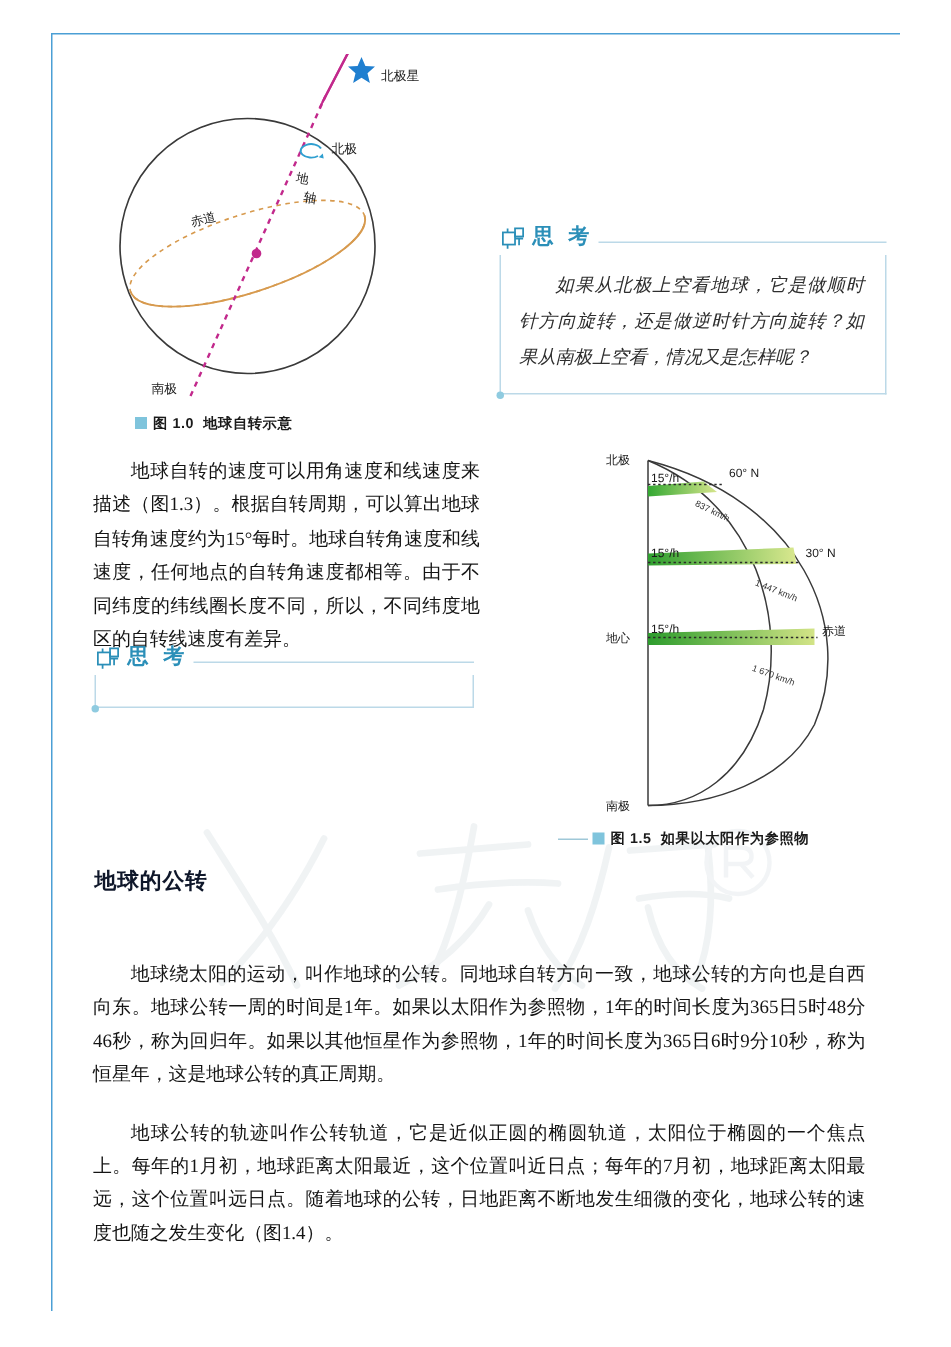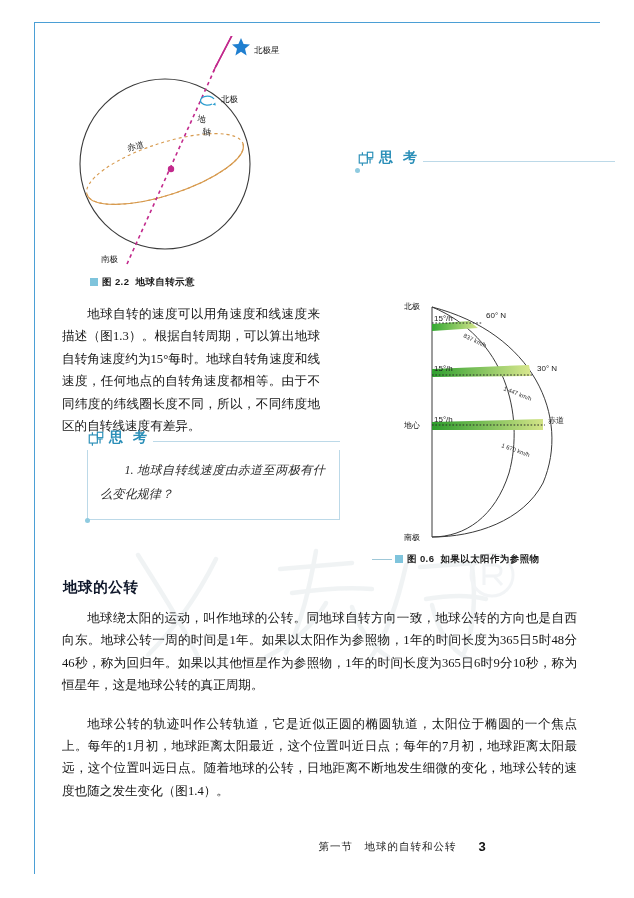--- a/index.html
+++ b/index.html
@@ -62,21 +62,20 @@
     width: 8px; height: 8px;
     background: #7fc4dc;
     margin-right: 4px;
     vertical-align: -1px;
   }
 
   
   .think {
     position: absolute;
     z-index: 3;
-    margin-left: 24px;
   }
   .think-head {
     position: relative;
     height: 20px;
   }
   .think-icon {
     position: absolute;
     left: 0; top: 0;
     width: 18px; height: 18px;
   }
@@ -130,21 +129,21 @@
     color: #141414;
     text-align: justify;
     text-justify: inter-character;
     z-index: 2;
   }
   .body-text p {
     margin: 0;
     text-indent: 2em;
   }
   #para1 { left: 62px; top: 303px; width: 258px; }
-  #para-bottom { left: 62px; top: 607px; width: 515px; }
+  #para-bottom { left: 62px; top: 638px; width: 515px; }
   #para-bottom p + p { margin-top: 16px; }
 
   
   .section-heading {
     position: absolute;
     left: 63px; top: 578px;
     font-family: "Liberation Sans", sans-serif;
     font-size: 14.5px;
     font-weight: bold;
     color: #0f172a;
@@ -265,35 +264,38 @@
 
     <text class="svg-label" x="152" y="85" font-size="8.5" fill="#1a1a1a" transform="rotate(10,152,85)">地</text>
     <text class="svg-label" x="157" y="98" font-size="8.5" fill="#1a1a1a" transform="rotate(10,157,98)">轴</text>
 
     <text class="svg-label" x="83" y="115" font-size="8.5" fill="#1a1a1a" transform="rotate(-14,83,115)">赤道</text>
 
     <text class="svg-label" x="56" y="226" font-size="8.5" fill="#1a1a1a">南极</text>
   </svg>
 
   <div class="fig12-caption">
-    <span class="cap-sq"></span><span>图 2.2</span>&nbsp;&nbsp;<span>地球自转示意</span>
+    <span class="cap-sq"></span><span>图 1.0</span>&nbsp;&nbsp;<span>地球自转示意</span>
   </div>
 
   <div class="think" id="think1">
     <div class="think-head">
       <svg class="think-icon" viewBox="0 0 20 20">
         <g fill="none" stroke="#2b8fb8" stroke-width="1.3">
           <rect x="2.5" y="5.5" width="9" height="9"></rect>
           <rect x="11.5" y="2.5" width="6" height="6"></rect>
           <path d="M11.5 10 h6 M14.5 10 v5"></path>
           <path d="M6 2.5 v3 M6 14.5 v3"></path>
         </g>
       </svg>
       <div class="think-title">思 考</div>
       <div class="think-rule"></div>
+    </div>
+    <div class="think-body">
+      <p>如果从北极上空看地球，它是做顺时针方向旋转，还是做逆时针方向旋转？如果从南极上空看，情况又是怎样呢？</p>
     </div>
     <div class="think-dot" style="left:-2px; bottom:-3px;"></div>
   </div>
 
   <div class="body-text" id="para1">
     <p>地球自转的速度可以用角速度和线速度来描述（图1.3）。根据自转周期，可以算出地球自转角速度约为15°每时。地球自转角速度和线速度，任何地点的自转角速度都相等。由于不同纬度的纬线圈长度不同，所以，不同纬度地区的自转线速度有差异。</p>
   </div>
 
   <div class="think" id="think2">
     <div class="think-head">
@@ -302,21 +304,20 @@
           <rect x="2.5" y="5.5" width="9" height="9"></rect>
           <rect x="11.5" y="2.5" width="6" height="6"></rect>
           <path d="M11.5 10 h6 M14.5 10 v5"></path>
           <path d="M6 2.5 v3 M6 14.5 v3"></path>
         </g>
       </svg>
       <div class="think-title">思 考</div>
       <div class="think-rule"></div>
     </div>
     <div class="think-body">
-      <p>1. 地球自转线速度由赤道至两极有什么变化规律？</p>
     </div>
     <div class="think-dot" style="left:-2px; bottom:-3px;"></div>
   </div>
 
   <svg class="fig13" viewBox="0 0 215 250">
     <defs>
       <linearGradient id="gradA" x1="0" y1="0" x2="1" y2="0">
         <stop offset="0%" stop-color="#34a832"></stop>
         <stop offset="100%" stop-color="#d6e58c"></stop>
       </linearGradient>
@@ -354,30 +355,24 @@
     <text class="svg-label" x="155" y="126" font-size="8" fill="#1a1a1a">赤道</text>
     <text class="svg-label" x="108" y="150" font-size="6" fill="#303030" transform="rotate(20,108,150)">1 670 km/h</text>
 
     <text class="svg-label" x="11" y="12" font-size="8" fill="#1a1a1a">北极</text>
     <text class="svg-label" x="11" y="131" font-size="8" fill="#1a1a1a">地心</text>
     <text class="svg-label" x="11" y="243" font-size="8" fill="#1a1a1a">南极</text>
   </svg>
 
   <div class="fig13-caption-rule"></div>
   <div class="fig13-caption">
-    <span class="cap-sq"></span><span>图 0.6</span>&nbsp;&nbsp;<span>如果以太阳作为参照物</span>
+    <span class="cap-sq"></span><span>图 1.5</span>&nbsp;&nbsp;<span>如果以太阳作为参照物</span>
   </div>
 
   <div class="section-heading">地球的公转</div>
 
   <div class="body-text" id="para-bottom">
     <p>地球绕太阳的运动，叫作地球的公转。同地球自转方向一致，地球公转的方向也是自西向东。地球公转一周的时间是1年。如果以太阳作为参照物，1年的时间长度为365日5时48分46秒，称为回归年。如果以其他恒星作为参照物，1年的时间长度为365日6时9分10秒，称为恒星年，这是地球公转的真正周期。</p>
     <p>地球公转的轨迹叫作公转轨道，它是近似正圆的椭圆轨道，太阳位于椭圆的一个焦点上。每年的1月初，地球距离太阳最近，这个位置叫近日点；每年的7月初，地球距离太阳最远，这个位置叫远日点。随着地球的公转，日地距离不断地发生细微的变化，地球公转的速度也随之发生变化（图1.4）。</p>
   </div>
 
-  <div class="footer">
-    <span class="footer-inner">
-      <span class="footer-title">第一节　地球的自转和公转</span>
-      <span class="footer-page">3</span>
-    </span>
-  </div>
 
 </div>
 
 </body></html>

